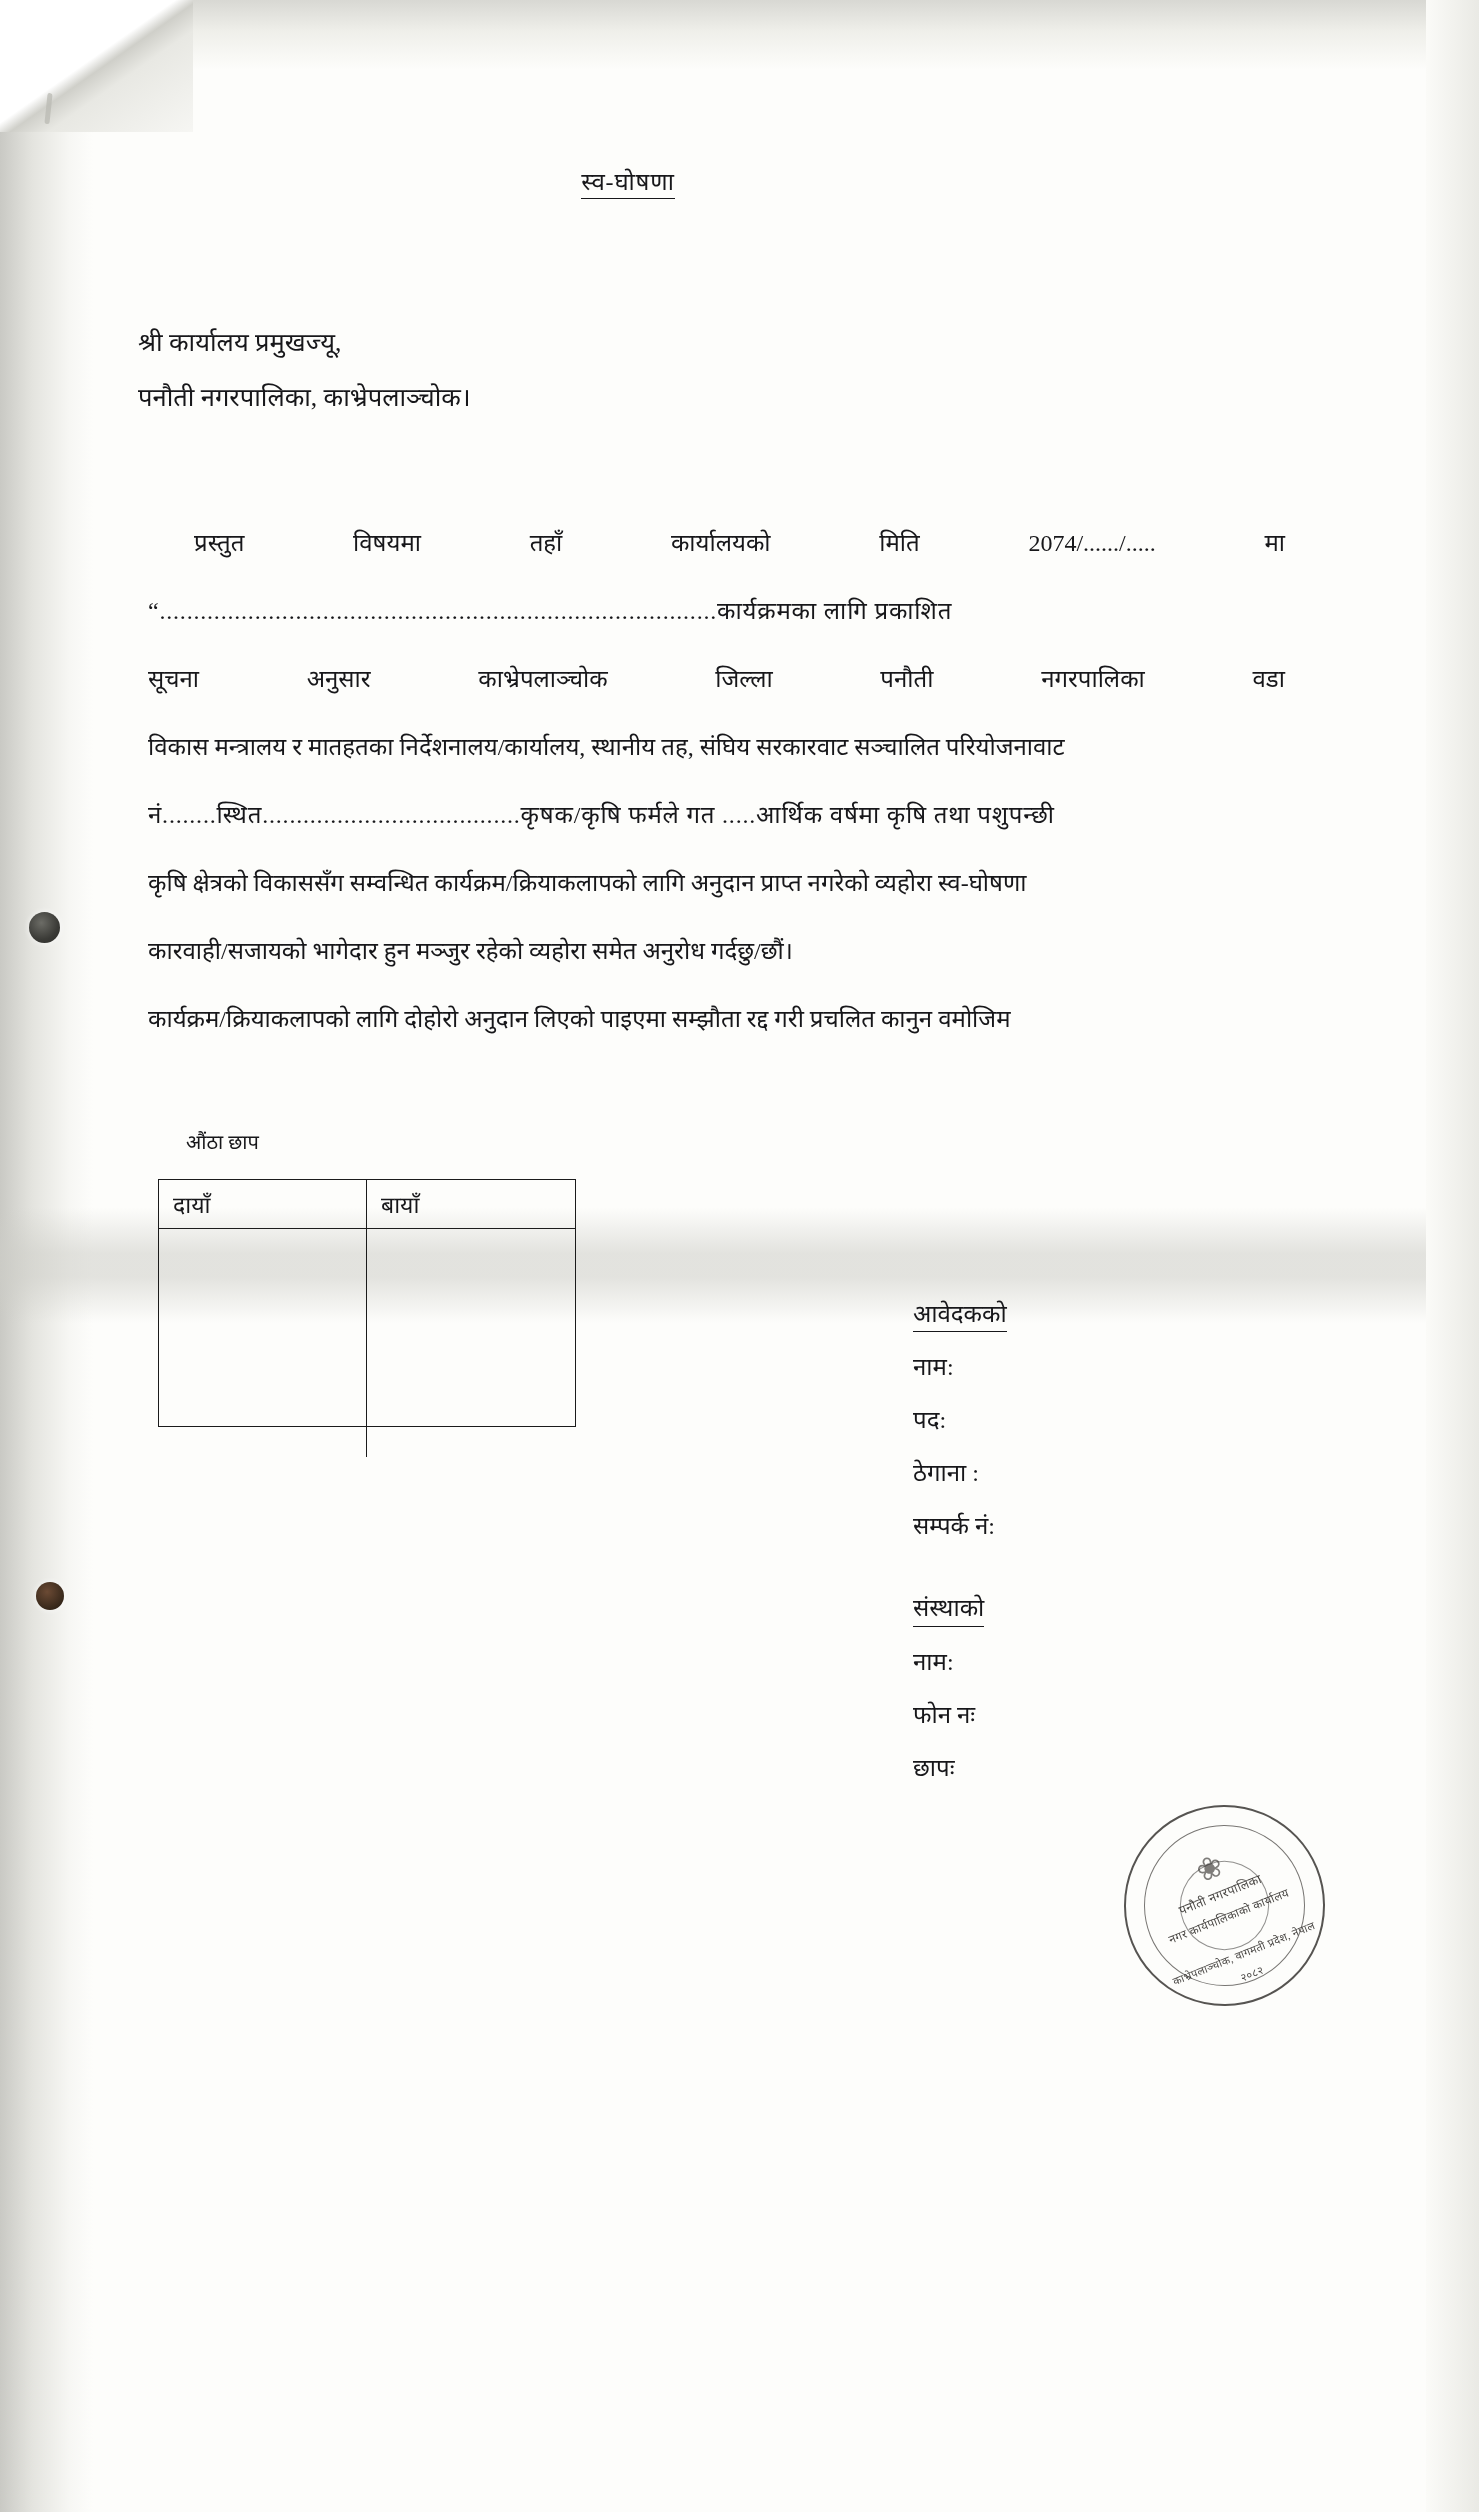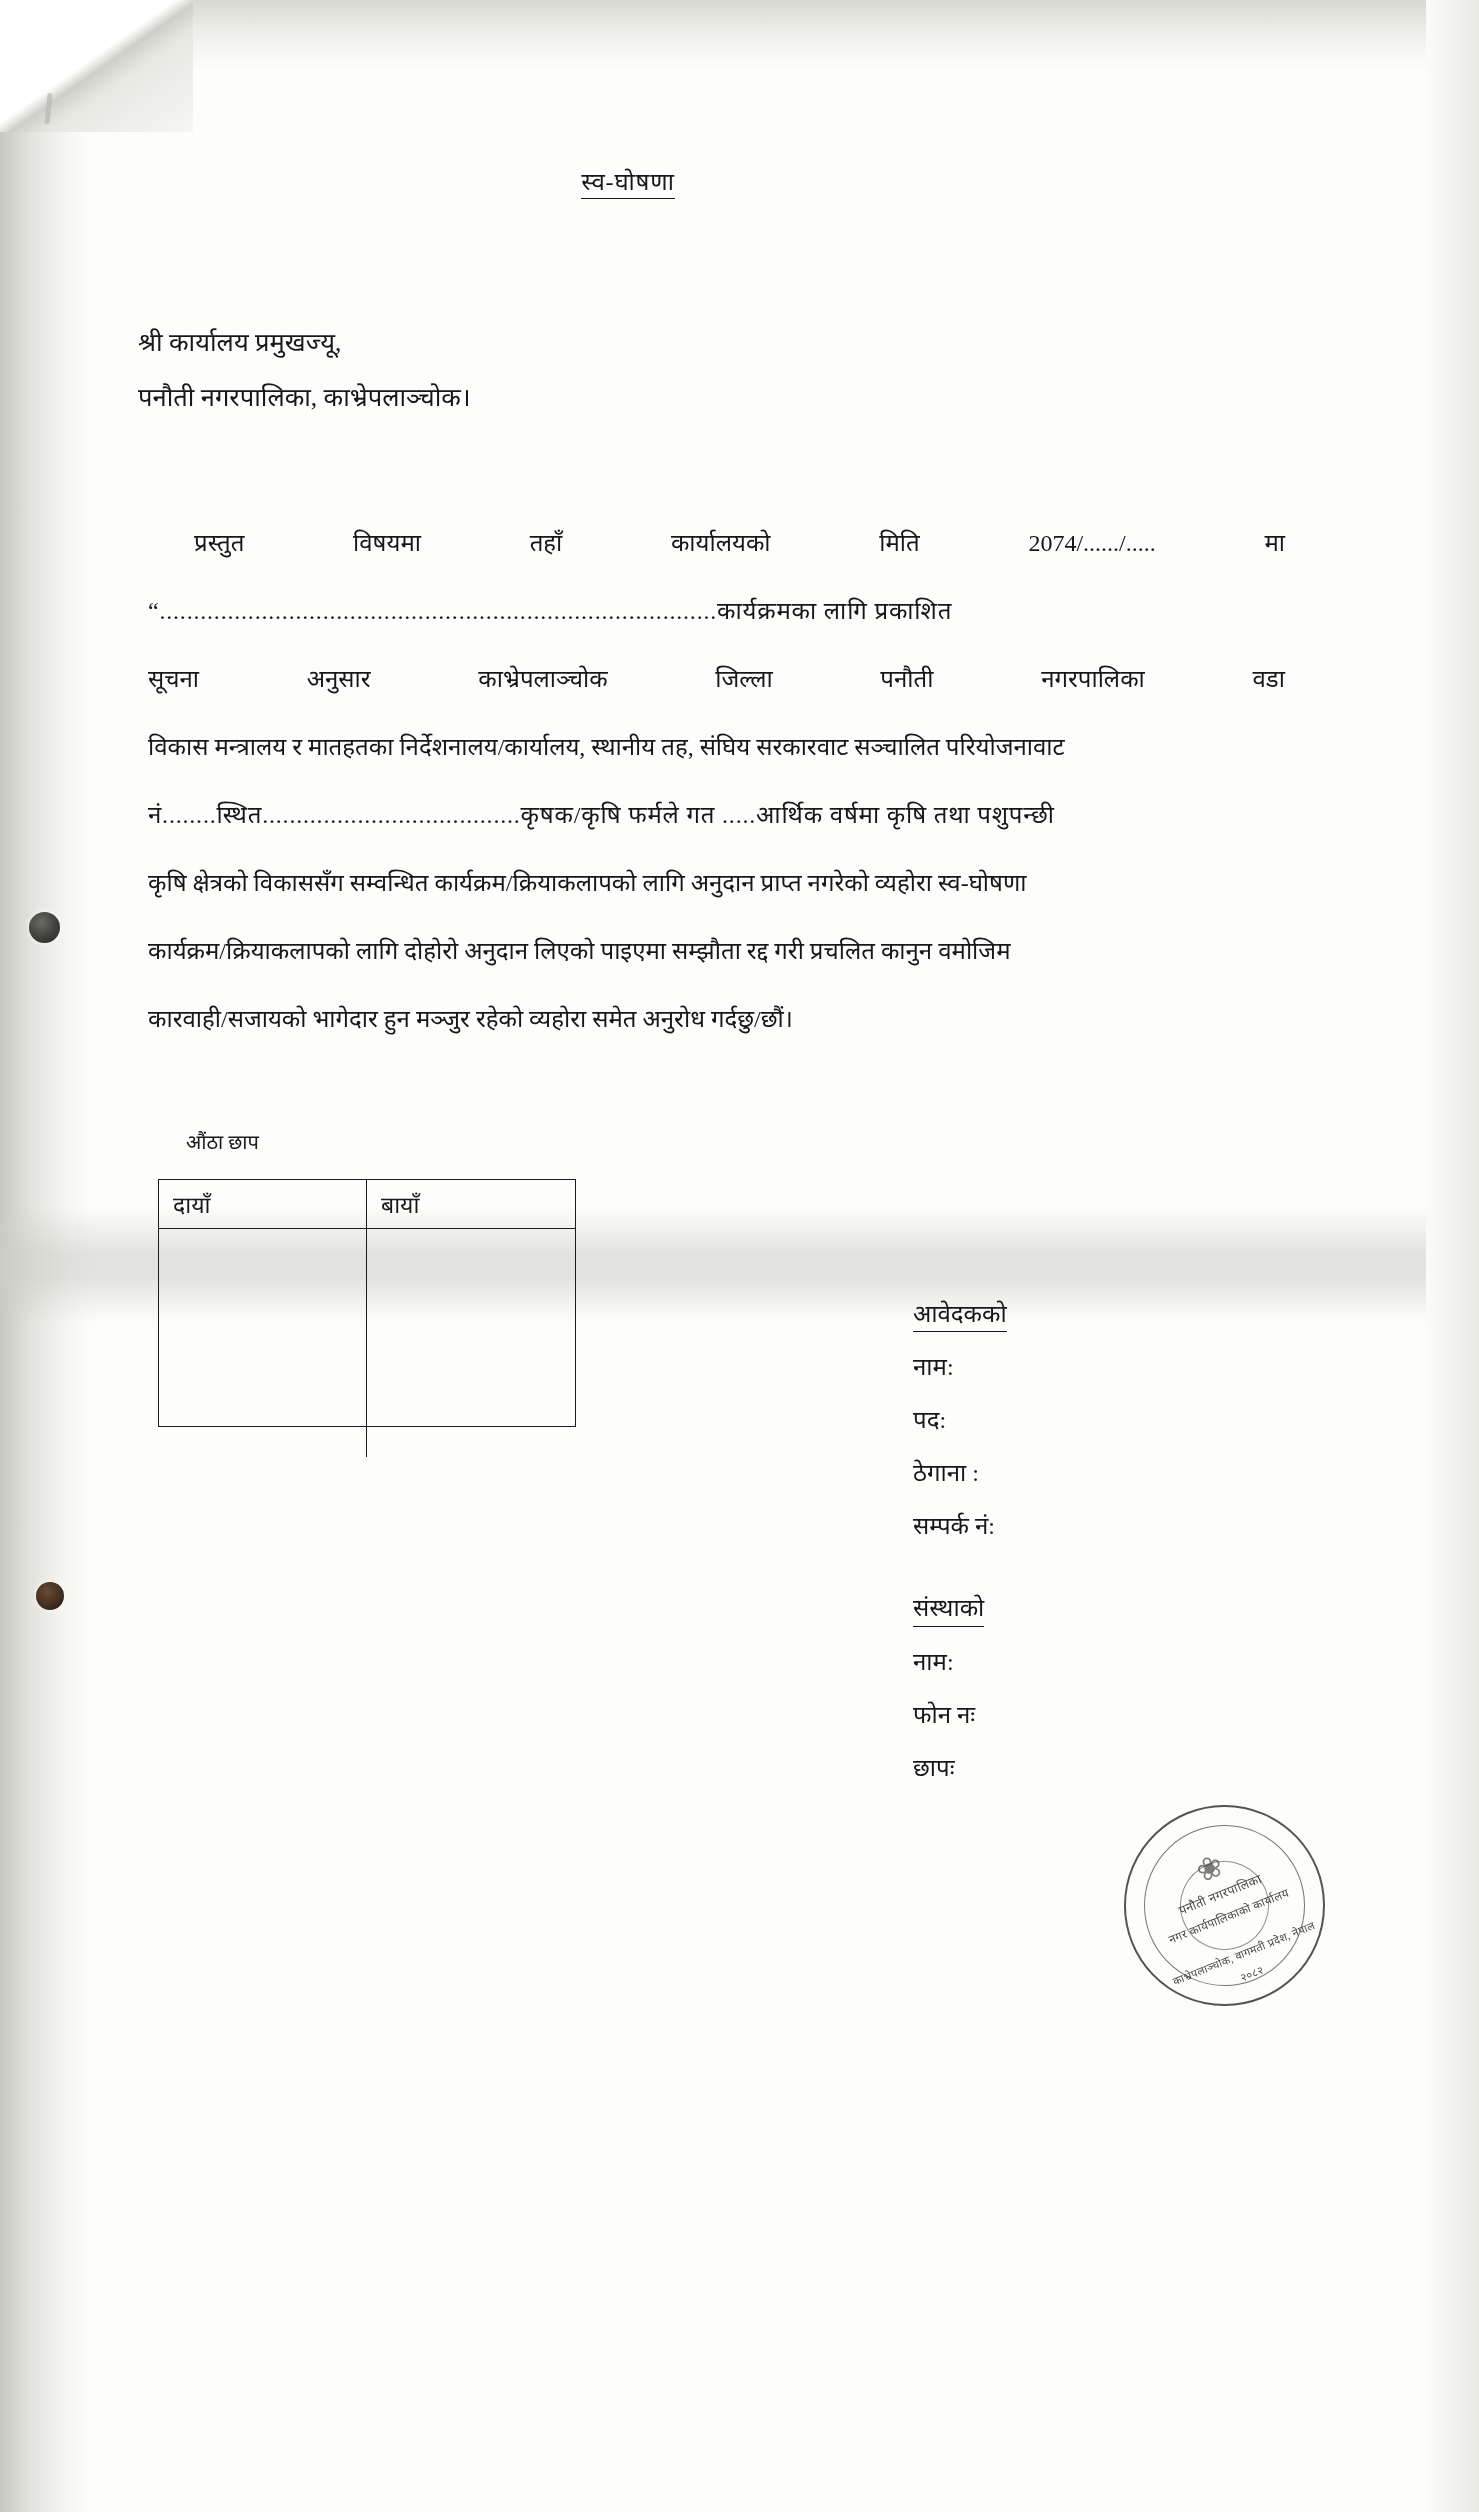--- a/index.html
+++ b/index.html
@@ -277,22 +277,22 @@
       <span>अनुसार</span>
       <span>काभ्रेपलाञ्चोक</span>
       <span>जिल्ला</span>
       <span>पनौती</span>
       <span>नगरपालिका</span>
       <span>वडा</span>
     </p>
     <p class="body-line">विकास मन्त्रालय र मातहतका निर्देशनालय/कार्यालय, स्थानीय तह, संघिय सरकारवाट सञ्चालित परियोजनावाट</p>
     <p class="body-line dots">नं........स्थित......................................कृषक/कृषि फर्मले गत .....आर्थिक वर्षमा कृषि तथा पशुपन्छी</p>
     <p class="body-line">कृषि क्षेत्रको विकाससँग सम्वन्धित कार्यक्रम/क्रियाकलापको लागि अनुदान प्राप्त नगरेको व्यहोरा स्व-घोषणा</p>
+    <p class="body-line">कारवाही/सजायको भागेदार हुन मञ्जुर रहेको व्यहोरा समेत अनुरोध गर्दछु/छौं।</p>
     <p class="body-line">कार्यक्रम/क्रियाकलापको लागि दोहोरो अनुदान लिएको पाइएमा सम्झौता रद्द गरी प्रचलित कानुन वमोजिम</p>
-    <p class="body-line">कारवाही/सजायको भागेदार हुन मञ्जुर रहेको व्यहोरा समेत अनुरोध गर्दछु/छौं।</p>
   </div>
 
   <div class="thumb-label">औंठा छाप</div>
   <div class="thumb-table">
     <div class="row-head">
       <div class="cell left">दायाँ</div>
       <div class="cell">बायाँ</div>
     </div>
     <div class="row-body">
       <div class="cell left"></div>

